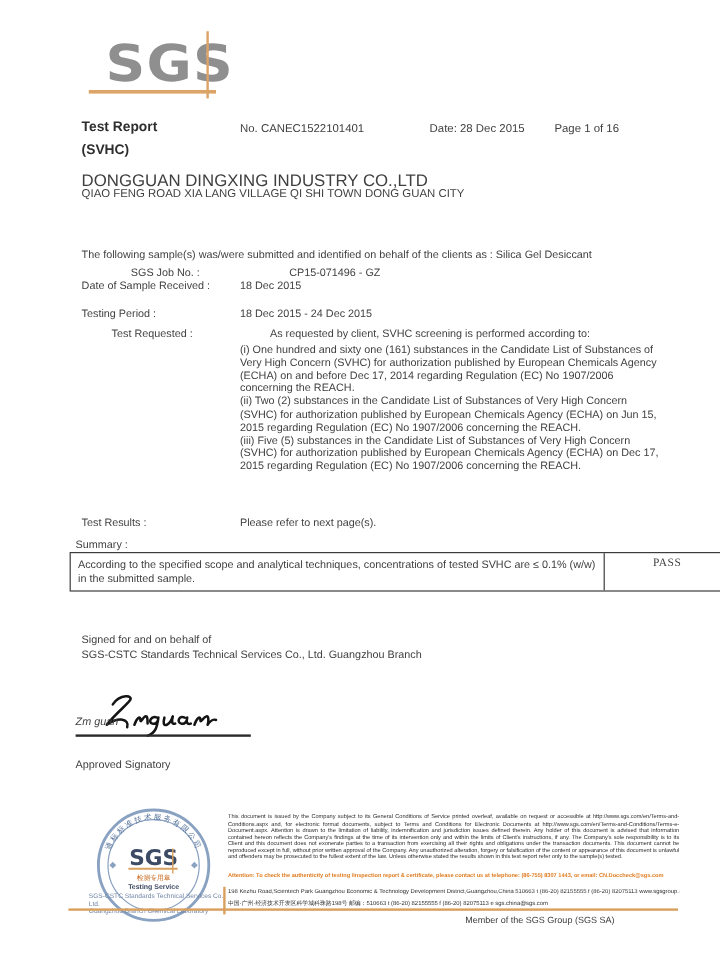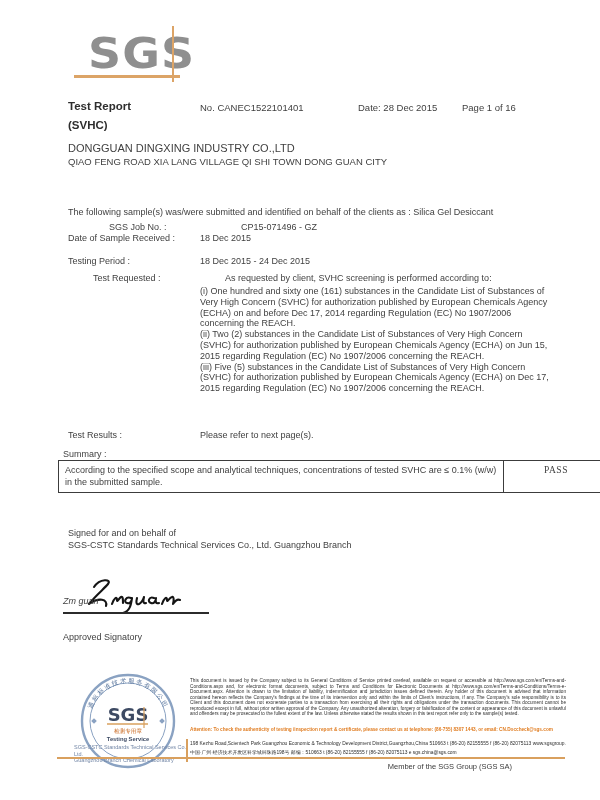--- a/index.html
+++ b/index.html
@@ -14,21 +14,21 @@
   .logo-vline { left:172px; top:26px; width:2px; height:56px; background:#dca467; }
 
   
   .title    { left:68px;  top:100px; font-size:11.5px; font-weight:700; color:#2e2e2e; }
   .subtitle { left:68px;  top:119px; font-size:11.5px; font-weight:700; color:#2e2e2e; }
   .report-no{ left:200px; top:102px; font-size:9.5px;text-align:center; }
   .date     { left:358px; top:102px; font-size:9.5px; }
   .page-info{ left:462px; top:102px; font-size:9.5px;text-align:center; }
 
   
-  .client-name    { left:68px; top:142px; font-size:11px; }
+  .client-name    { left:68px; top:142px; font-size:14px; }
   .client-address { left:68px; top:156px; font-size:9.5px; }
 
   
   .sample-line { left:68px; top:207px; width:520px; font-size:9px; }
 
   
   .f-label { left:68px;  font-size:9px; }
   .f-value { left:200px; font-size:9px; }
   .r0 { top:222px;margin-left:41px; } .r1 { top:233px; } .r2 { top:256px; } .r3 { top:273px;margin-left:25px; }
 

